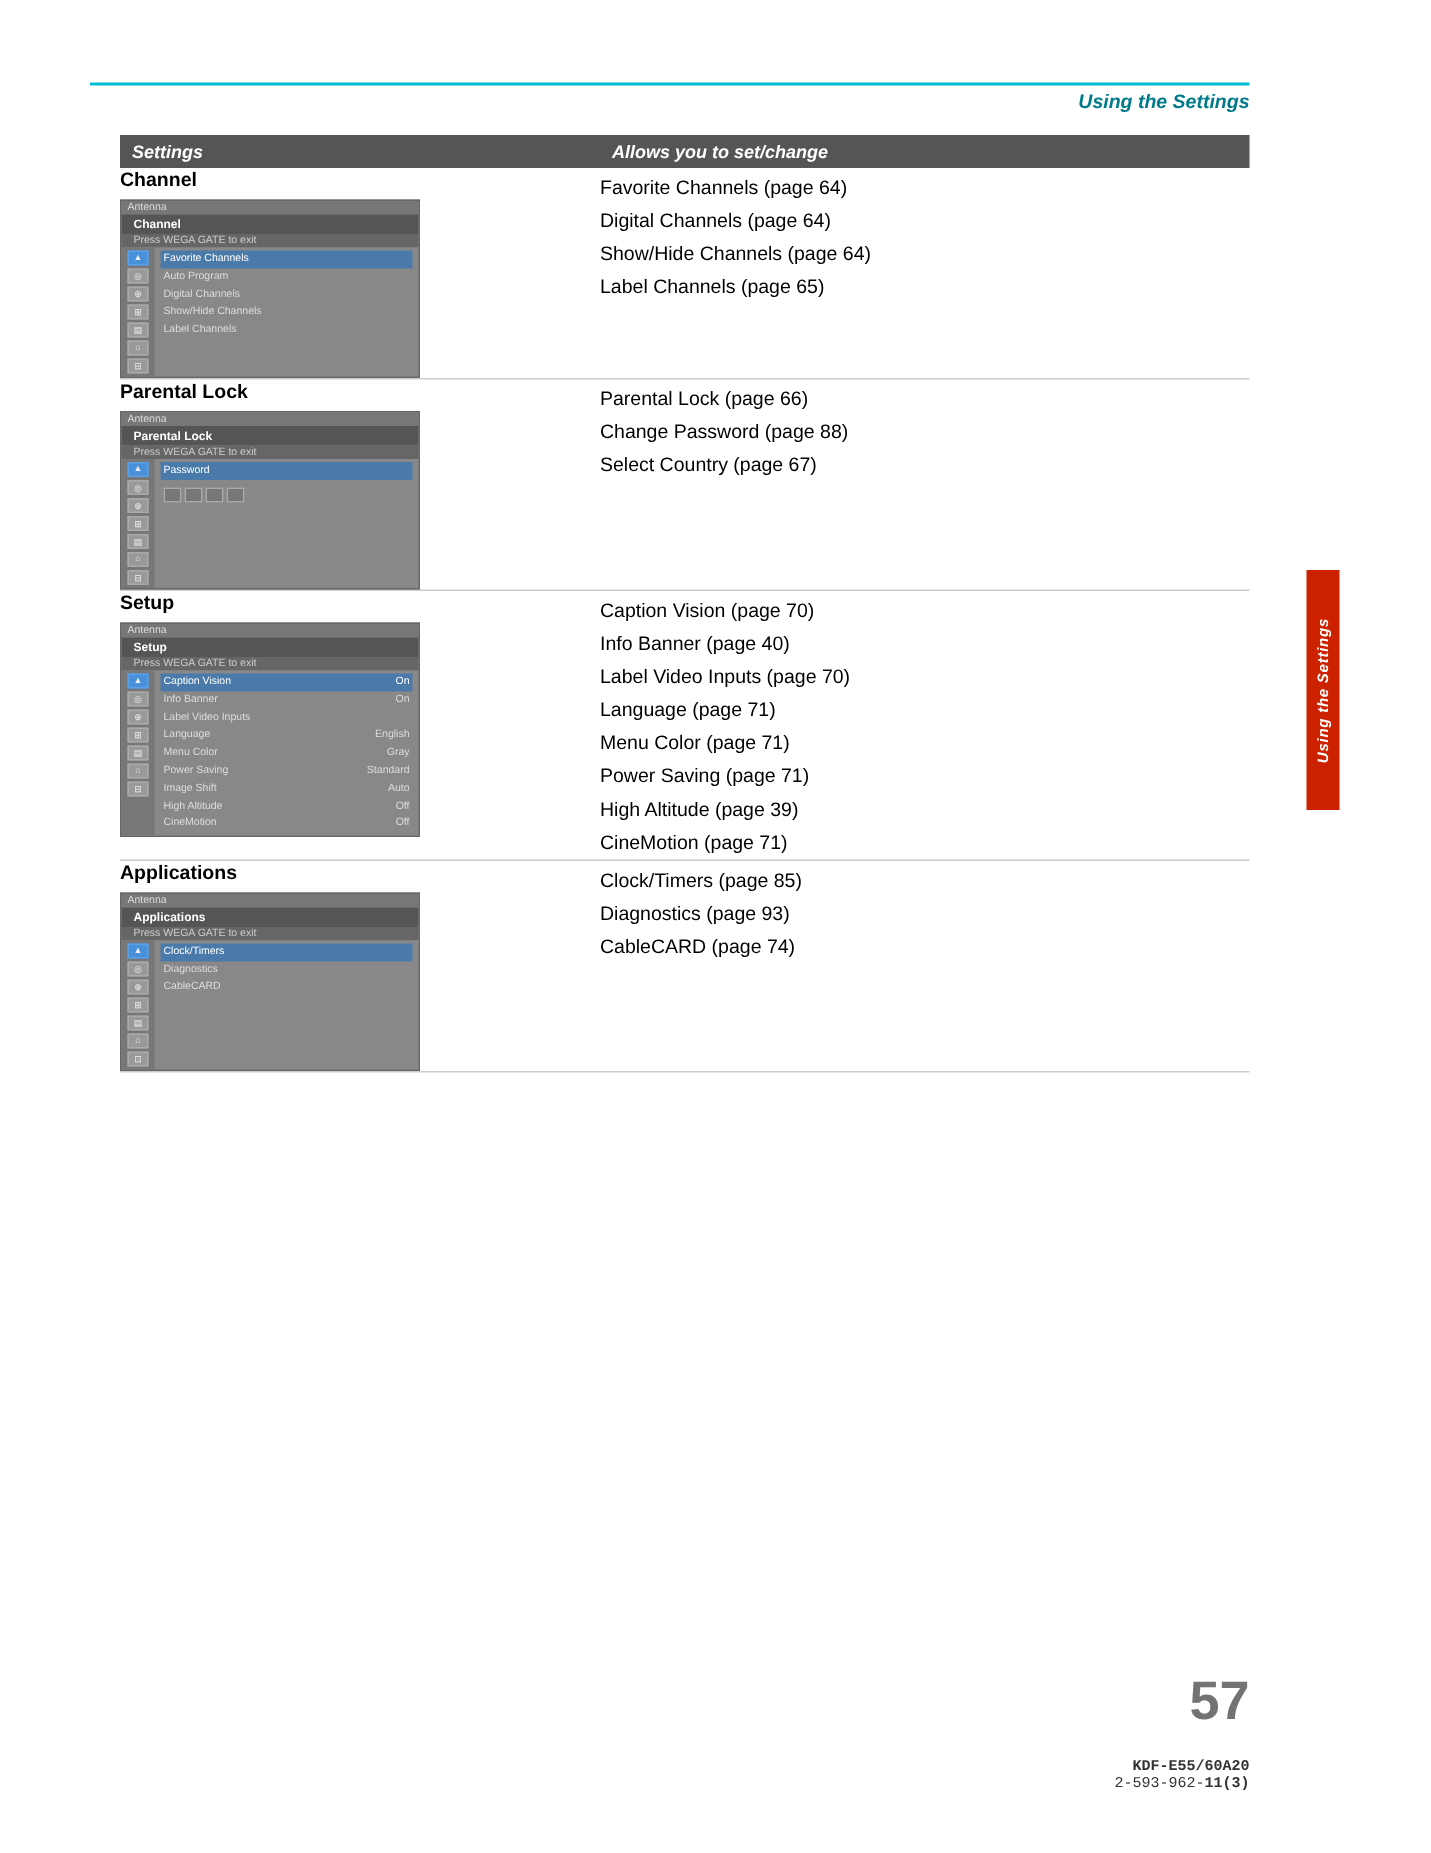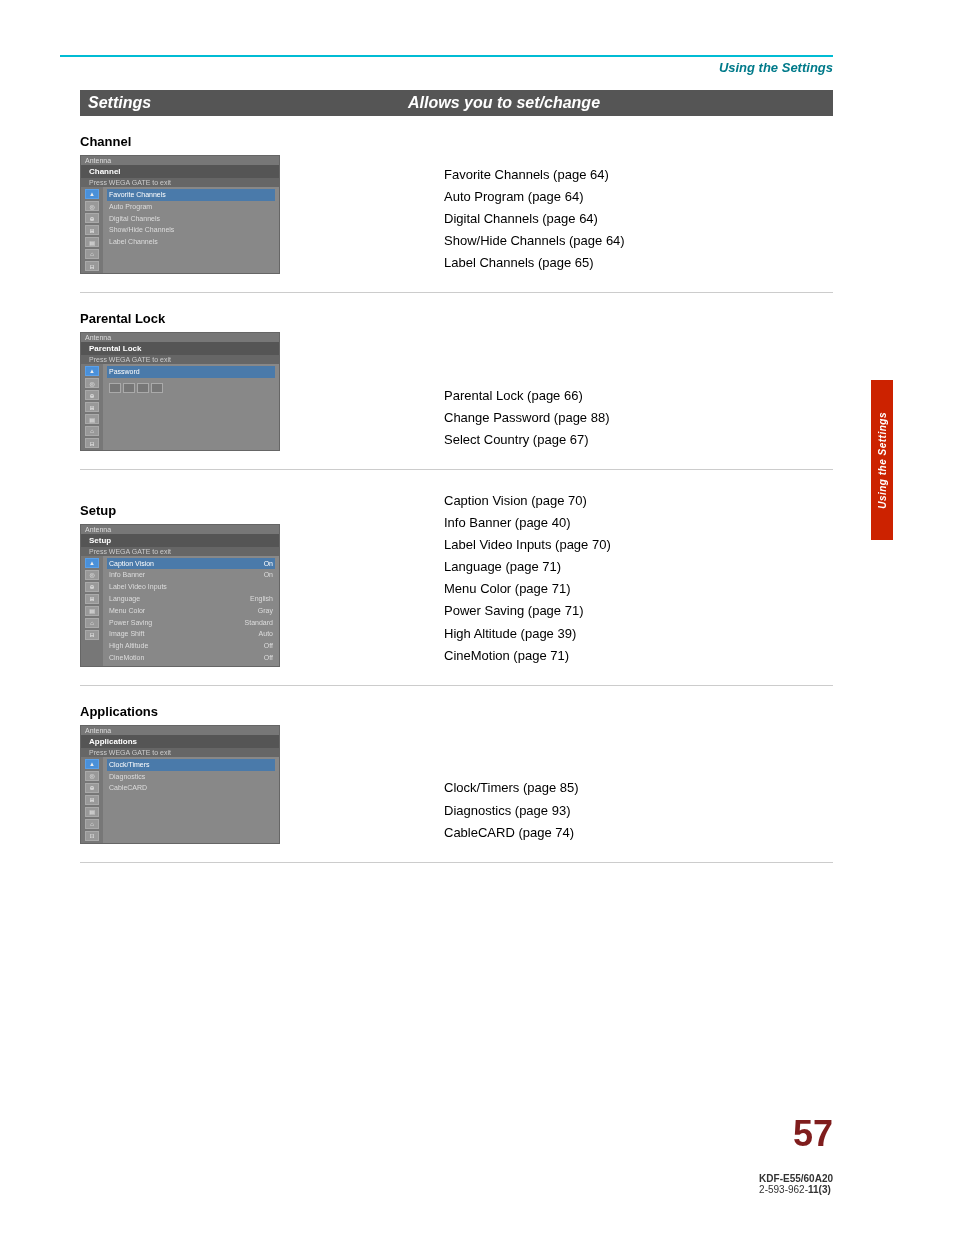--- a/index.html
+++ b/index.html
@@ -67,43 +67,43 @@
       font-weight: bold;
       color: #007a8a;
       font-size: 13px;
     }
 
     .table-header {
       display: flex;
       background: #555;
       color: white;
       font-weight: bold;
-      font-size: 16px;
+      font-size: 12px;
       padding: 4px 8px;
       margin-bottom: 0;
     }
 
     .col-settings {
       width: 320px;
       font-style: italic;
       font-weight: bold;
     }
 
     .col-allows {
       flex: 1;
       font-style: italic;
       font-weight: bold;
     }
 
     
     .section-row {
       display: flex;
       border-bottom: 1px solid #ccc;
-      padding: 18px 0;
-      align-items: flex-end;
+      padding: 0 0;
+      align-items: flex-start;
     }
 
     .section-left {
       width: 320px;
       padding-right: 15px;
     }
 
     .section-title {
       font-weight: bold;
       font-size: 13px;
@@ -111,21 +111,20 @@
     }
 
     .section-right {
       flex: 1;
       padding-top: 2px;
     }
 
     .section-right p {
       font-size: 13px;
       line-height: 1.7;
-      margin-left: 44px;
     }
 
     
     .tv-menu {
       background: #888;
       border: 1px solid #666;
       width: 200px;
       font-size: 8px;
       color: #eee;
       overflow: hidden;
@@ -229,29 +228,31 @@
       background: #777;
     }
 
     
     .page-number {
       position: absolute;
       right: 60px;
       bottom: 80px;
       font-size: 36px;
       font-weight: bold;
-      color: #7f1d1d;
+      color: #737373;
     }
 
     .model-info {
       position: absolute;
       right: 60px;
       bottom: 40px;
       font-size: 10px;
       color: #333;
+      text-align: right;
+      font-family: Liberation Mono, monospace;
     }
 
     .model-info .model-number {
       font-weight: bold;
     }
   </style>
 </head>
 <body>
 
 <div class="page-container">
@@ -294,21 +295,20 @@
             <div class="tv-menu-item">Auto Program</div>
             <div class="tv-menu-item">Digital Channels</div>
             <div class="tv-menu-item">Show/Hide Channels</div>
             <div class="tv-menu-item">Label Channels</div>
           </div>
         </div>
       </div>
     </div>
     <div class="section-right">
       <p>Favorite Channels (page 64)</p>
-      <p>Auto Program (page 64)</p>
       <p>Digital Channels (page 64)</p>
       <p>Show/Hide Channels (page 64)</p>
       <p>Label Channels (page 65)</p>
     </div>
   </div>
 
   <div class="section-row">
     <div class="section-left">
       <div class="section-title">Parental Lock</div>
 

